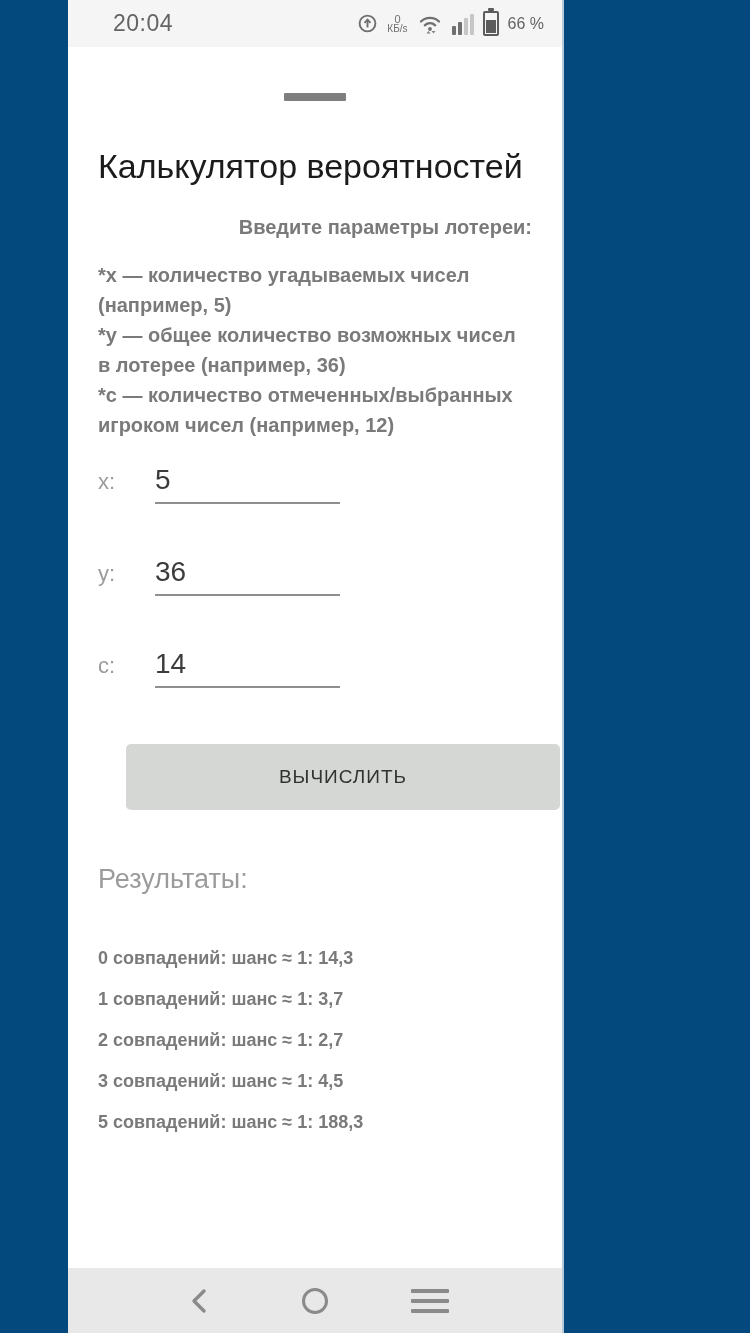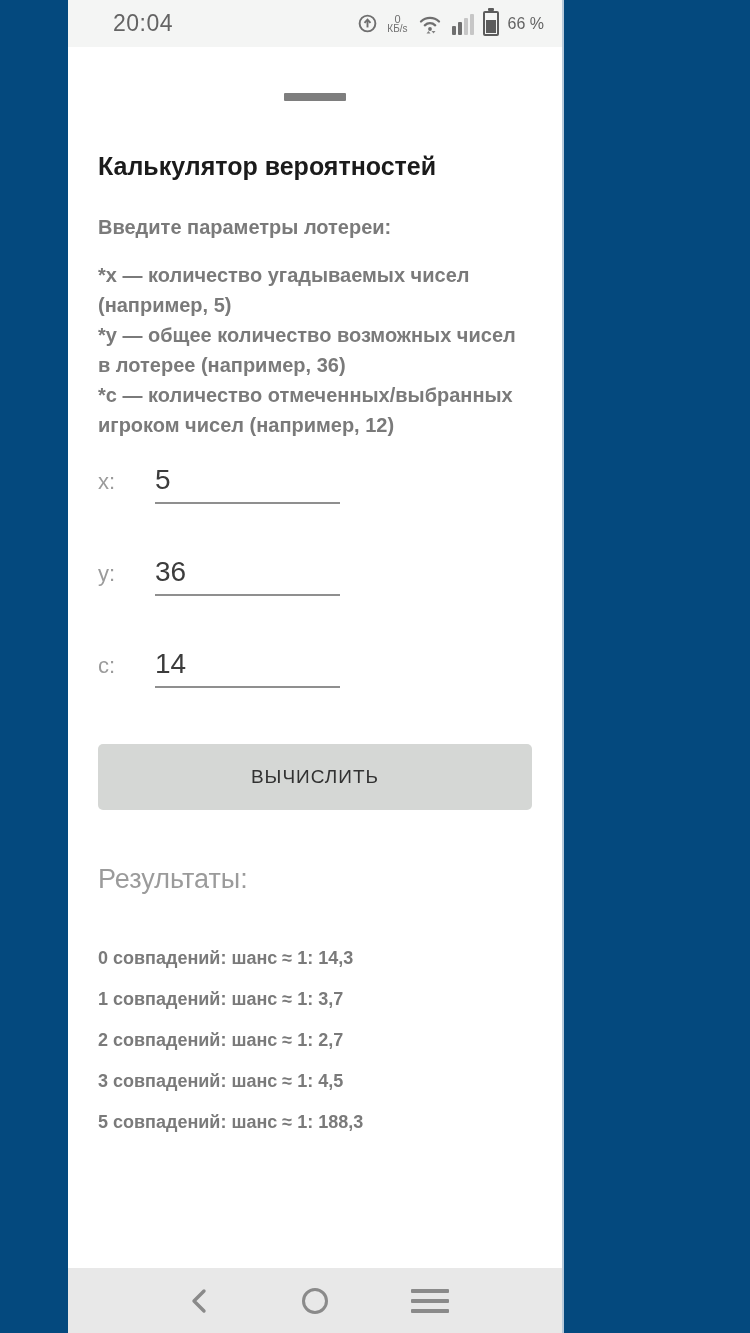--- a/index.html
+++ b/index.html
@@ -41,22 +41,22 @@
   .battery .fill { position: absolute; left: 1px; right: 1px; bottom: 1px; height: 64%; background: #5c5c5c; }
   .sb-percent { font-size: 16px; }
   
   .sheet {
     position: absolute; top: 47px; bottom: 65px; left: 0; right: 0;
     background: #ffffff;
     padding: 0 30px;
     overflow: hidden;
   }
   .drag-handle { width: 62px; height: 8px; background: #7e7e7e; border-radius: 1px; margin: 46px auto 0; }
-  .title { margin-top: 50px; font-size: 25px; line-height: 30px; font-weight: bold; color: #1b1b1b; }
-  .subtitle { margin-top: 33px; font-size: 20px; line-height: 26px; font-weight: bold; color: #7a7a7a; }
+  .title { margin-top: 50px; font-size: 34px; line-height: 30px; font-weight: normal; color: #1b1b1b; }
+  .subtitle { margin-top: 33px; font-size: 20px; line-height: 26px; font-weight: bold; color: #7a7a7a; text-align: right; }
   .instructions { margin-top: 20px; }
   .instr-line { font-size: 20px; line-height: 30px; font-weight: bold; color: #7a7a7a; }
   .field-row { display: flex; align-items: baseline; margin-top: 24px; height: 42px; }
   .field-row + .field-row { margin-top: 50px; }
   .field-label { width: 57px; font-size: 22px; color: #9b9b9b; }
   .field-input {
     width: 185px;
     border: none; border-bottom: 2px solid #8f8f8f;
     border-radius: 0;
     background: transparent;
@@ -69,20 +69,21 @@
     display: block;
     margin-top: 54px;
     width: 100%; height: 66px;
     background: #d5d7d5;
     border: none; border-radius: 5px;
     font-family: "Liberation Sans", "DejaVu Sans", sans-serif;
     font-size: 19px; letter-spacing: 1px;
     color: #323232;
     text-transform: uppercase;
     cursor: pointer;
+    margin-left: 28px;
   }
   .results-heading { margin-top: 52px; font-size: 27px; line-height: 34px; color: #9b9b9b; font-weight: normal; }
   .results { margin-top: 42px; }
   .result-line { font-size: 18px; line-height: 41px; font-weight: bold; color: #7a7a7a; }
   
   .nav-bar {
     position: absolute; bottom: 0; left: 0; right: 0;
     height: 65px;
     background: #e8e8e8;
     display: flex; align-items: center; justify-content: space-between;

